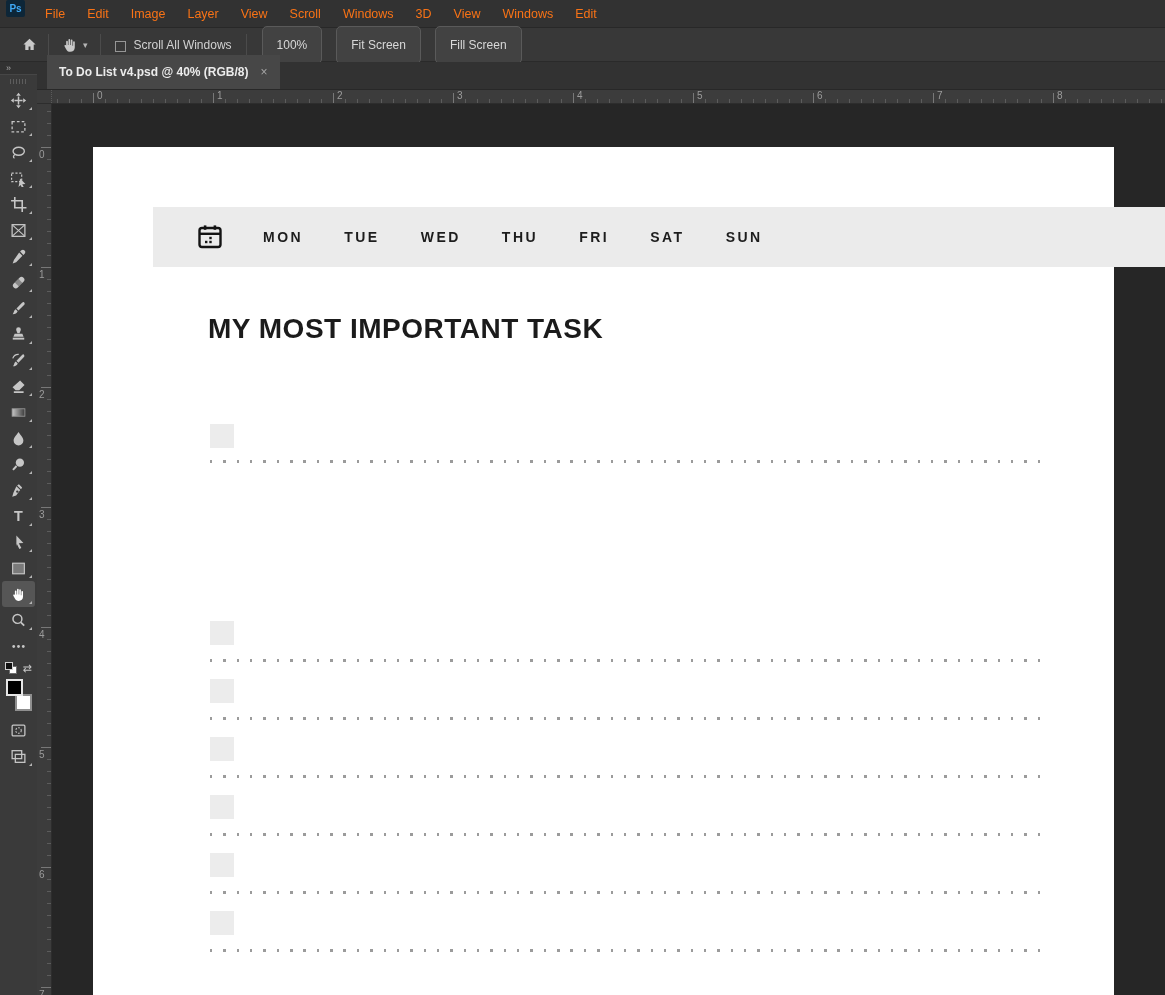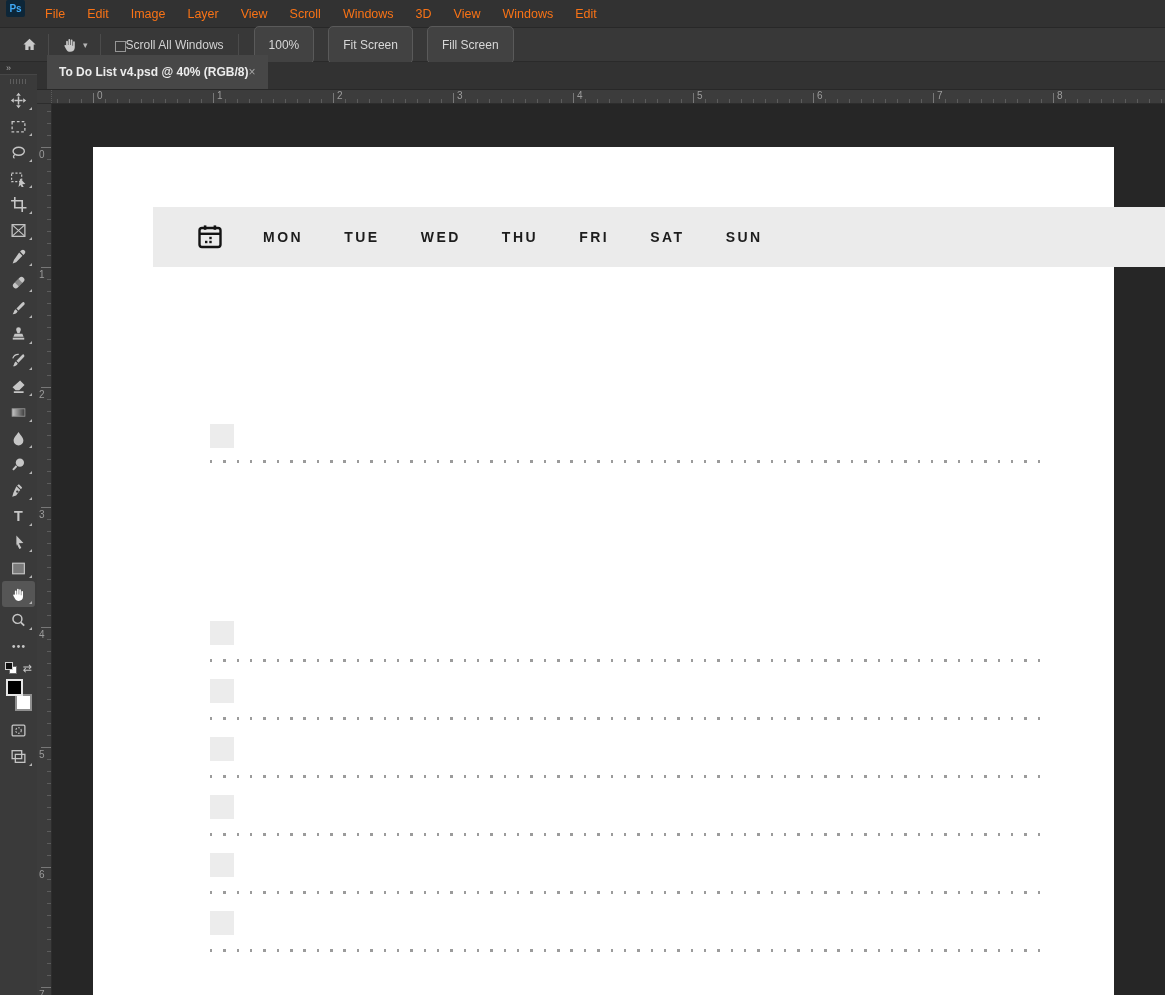--- a/index.html
+++ b/index.html
@@ -13,21 +13,21 @@
   .menu-items { display:flex; height:100%; margin-left:9px; }
   .menu-item { color:#f97316; font-size:12.5px; padding:0 11px; display:flex; align-items:center; cursor:default; }
 
   
   .optionsbar { height:34px; background:#383838; display:flex; align-items:center; border-bottom:1px solid #2a2a2a; }
   .ob-icon { color:#c9c9c9; display:flex; align-items:center; justify-content:center; }
   .ob-home { margin-left:18px; width:22px; }
   .ob-sep { width:1px; height:22px; background:#4b4b4b; margin:0 8px; }
   .ob-tool { display:flex; align-items:center; gap:4px; padding:0 4px; }
   .ob-chev { color:#b5b5b5; font-size:9px; }
-  .ob-check-wrap { display:flex; align-items:flex-end; gap:0; padding:0 6px; }
+  .ob-check-wrap { display:flex; align-items:flex-end; gap:8px; padding:0 6px; }
   .ob-checkbox { width:11px; height:11px; border:1px solid #969696; background:transparent; }
   .ob-label { color:#d2d2d2; font-size:12px; }
   .ob-btn { background:#424242; border:1px solid #5a5a5a; border-radius:5px; color:#d8d8d8;
             font-size:12px; font-family:"Liberation Sans",sans-serif; height:38px; padding:0 14px; margin:0 7px; }
 
   
   .workspace { display:flex; height:937px; }
 
   
   .toolcol { width:37px; display:flex; flex-direction:column; background:#323232; }
@@ -46,21 +46,21 @@
   .mini-sq .b { position:absolute; left:0; top:0; width:8px; height:8px; background:#111; border:1px solid #cfcfcf; z-index:2; }
   .mini-sq .w { position:absolute; right:0; bottom:0; width:8px; height:8px; background:#fff; border:1px solid #6e6e6e; }
   .swap-arrow { font-size:11px; line-height:1; }
   .fgbg { position:relative; width:26px; height:32px; margin:2px 0 6px 0; }
   .fgbg .fg { position:absolute; left:0; top:0; width:17px; height:17px; background:#000; border:2px solid #e6e6e6; z-index:2; }
   .fgbg .bg { position:absolute; right:0; bottom:0; width:17px; height:17px; background:#fff; border:2px solid #8f8f8f; }
 
   
   .docarea { flex:1; display:flex; flex-direction:column; }
   .tabbar { height:28px; background:#323232; display:flex; align-items:flex-end; border-bottom:1px solid #282828; }
-  .doc-tab { height:27px; margin-left:10px; background:#474747; display:flex; align-items:center; padding:17px 12px; gap:0; }
+  .doc-tab { height:27px; margin-left:10px; background:#474747; display:flex; align-items:center; padding:17px 12px; gap:12px; }
   .doc-tab .title { color:#ececec; font-size:12px; font-weight:bold; white-space:nowrap; }
   .doc-tab .close { color:#a5a5a5; font-size:12px; }
 
   .hruler-row { height:14px; display:flex; background:#3c3c3c; border-bottom:1px solid #2d2d2d; }
   .ruler-corner { width:15px; height:100%; border-right:1px dotted #5a5a5a; }
   .hruler { flex:1; position:relative;
     background-image:
       repeating-linear-gradient(to right,#787878 0 1px,transparent 1px 120px),
       repeating-linear-gradient(to right,#5c5c5c 0 1px,transparent 1px 12px);
     background-size:1200px 10px, 1200px 4px;
@@ -365,20 +365,21 @@
                 <span class="day">MON</span>
                 <span class="day">TUE</span>
                 <span class="day">WED</span>
                 <span class="day">THU</span>
                 <span class="day">FRI</span>
                 <span class="day">SAT</span>
                 <span class="day">SUN</span>
               </span>
           </div>
 
+          <div class="sec-title" style="top:166px">MY MOST IMPORTANT TASK</div>
           <div class="rows" style="top:277px" id="mit-rows">
               <div class="todo-row single">
                 <div class="todo-box"></div>
                 <div class="todo-dots"></div>
               </div>
             </div>
 
           <div class="rows" style="top:474px" id="md-rows">
               <div class="todo-row">
                 <div class="todo-box"></div>

